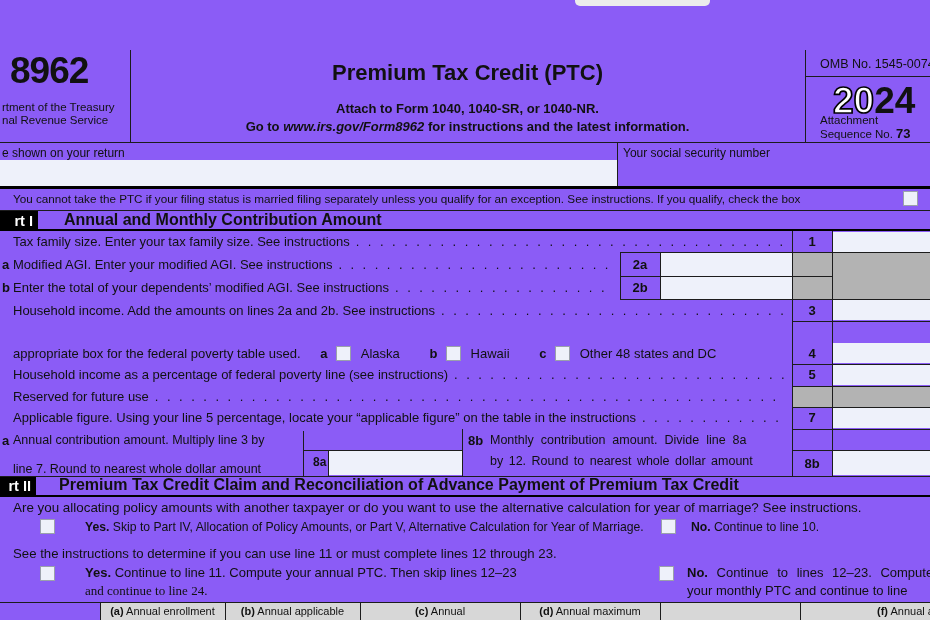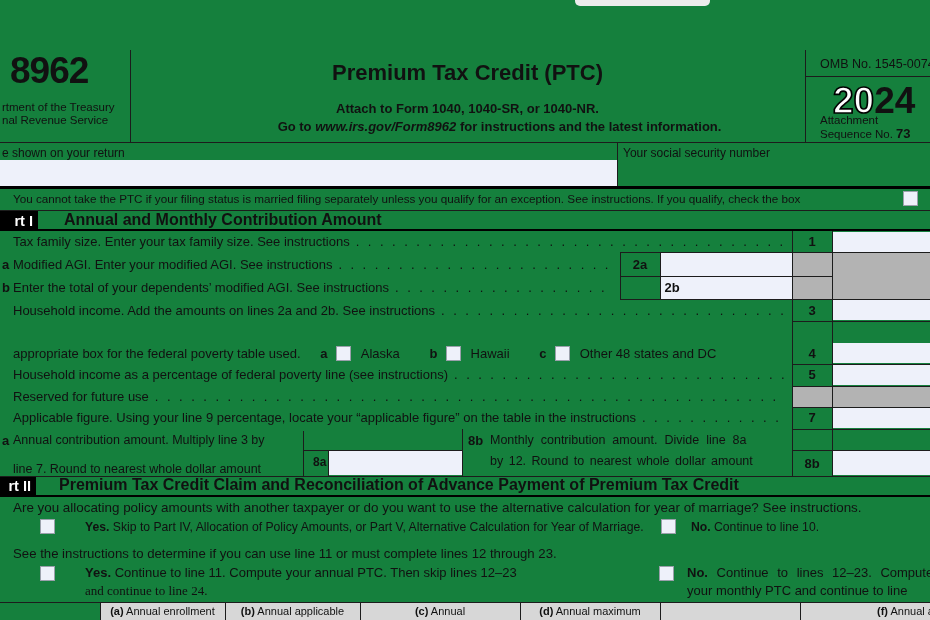--- a/index.html
+++ b/index.html
@@ -1,16 +1,16 @@
 <!DOCTYPE html>
 <html><head>
 <meta charset="utf-8">
 <style>
   html,body{margin:0;padding:0;background:#fff;}
-  #form{position:relative;width:930px;height:620px;background:#15803d;overflow:hidden;
+  #form{position:relative;width:930px;height:620px;background:#8b5cf6;overflow:hidden;
         font-family:"Liberation Sans","DejaVu Sans",sans-serif;color:#111;}
   .abs{position:absolute;white-space:nowrap;}
   .hl{position:absolute;background:#1c1c1c;height:1px;}
   .vl{position:absolute;background:#1c1c1c;width:1px;}
   .thick{height:2.5px;background:#000;}
   .med{height:2px;background:#000;}
   .field{position:absolute;background:#eef1fa;}
   .grayblk{position:absolute;background:#b3b3b3;}
   .cb{display:inline-block;width:15px;height:15px;background:#eef1fa;border:1px solid #9aa0ab;box-sizing:border-box;vertical-align:-3px;}
   .cbabs{position:absolute;width:15px;height:15px;background:#eef1fa;border:1px solid #9aa0ab;box-sizing:border-box;}
@@ -84,21 +84,21 @@
   <div class="vl" style="left:520px;top:602px;height:18px;"></div>
   <div class="vl" style="left:660px;top:602px;height:18px;"></div>
   <div class="vl" style="left:800px;top:602px;height:18px;"></div>
 
   <div class="abs" style="left:10px;top:50px;font-size:37px;font-weight:800;letter-spacing:-1px;">8962</div>
   <div class="abs small" style="left:2px;top:101px;">rtment of the Treasury</div>
   <div class="abs small" style="left:2px;top:114px;">nal Revenue Service</div>
 
   <div class="abs" style="left:130px;top:60px;width:675px;text-align:center;font-size:22px;font-weight:bold;">Premium Tax Credit (PTC)</div>
   <div class="abs" style="left:130px;top:101px;width:675px;text-align:center;font-size:13px;font-weight:bold;">Attach to Form 1040, 1040-SR, or 1040-NR.</div>
-  <div class="abs" style="left:130px;top:119px;width:675px;text-align:center;font-size:13px;font-weight:bold;padding-left:32px;"><span>Go to </span><span style="font-style:italic">www.irs.gov/Form8962</span><span> for instructions and the latest information.</span></div>
+  <div class="abs" style="left:130px;top:119px;width:675px;text-align:center;font-size:13px;font-weight:bold;"><span>Go to </span><span style="font-style:italic">www.irs.gov/Form8962</span><span> for instructions and the latest information.</span></div>
 
   <div class="abs" style="left:820px;top:57px;font-size:12.5px;">OMB No. 1545-0074</div>
   <div class="abs" style="left:833px;top:80px;font-size:37px;font-weight:800;"><span class="year20">20</span><span>24</span></div>
   <div class="abs" style="left:820px;top:114px;font-size:11.5px;">Attachment</div>
   <div class="abs" style="left:820px;top:126px;font-size:11.5px;"><span>Sequence No. </span><span style="font-weight:bold;font-size:13px;">73</span></div>
 
   <div class="abs" style="left:2px;top:146px;font-size:12px;">e shown on your return</div>
   <div class="abs" style="left:623px;top:146px;font-size:12px;">Your social security number</div>
 
   <div class="abs" style="left:13px;top:192px;font-size:11.7px;">You cannot take the PTC if your filing status is married filing separately unless you qualify for an exception. See instructions. If you qualify, check the box</div>
@@ -118,21 +118,21 @@
     <span class="lbl">Modified AGI. Enter your modified AGI. See instructions</span>
       <span class="dots">. . . . . . . . . . . . . . . . . . . . . . . . . . . . . . . . . . . . . . . . . . . . . . . . . . . . . . . . . . . . . . . . . . . . . . </span>
   </div>
   <div class="mnum" style="top:257px;">2a</div>
 
   <div class="abs b" style="left:2px;top:280px;font-size:13px;">b</div>
   <div class="lrow" style="left:13px;top:280px;width:603px;">
     <span class="lbl">Enter the total of your dependents’ modified AGI. See instructions</span>
       <span class="dots">. . . . . . . . . . . . . . . . . . . . . . . . . . . . . . . . . . . . . . . . . . . . . . . . . . . . . . . . . . . . . . . . . . . . . . </span>
   </div>
-  <div class="mnum" style="top:280px;padding-left:32px;">2b</div>
+  <div class="mnum" style="top:280px;">2b</div>
 
   <div class="lrow" style="left:13px;top:303px;width:775px;">
     <span class="lbl">Household income. Add the amounts on lines 2a and 2b. See instructions</span>
       <span class="dots">. . . . . . . . . . . . . . . . . . . . . . . . . . . . . . . . . . . . . . . . . . . . . . . . . . . . . . . . . . . . . . . . . . . . . . </span>
   </div>
   <div class="num" style="top:303px;">3</div>
 
   <div class="abs" style="left:13px;top:346px;font-size:13px;">
     <span>appropriate box for the federal poverty table used.</span>
     <span class="b" style="margin-left:16px;">a</span>
@@ -152,21 +152,21 @@
       <span class="dots">. . . . . . . . . . . . . . . . . . . . . . . . . . . . . . . . . . . . . . . . . . . . . . . . . . . . . . . . . . . . . . . . . . . . . . </span>
   </div>
   <div class="num" style="top:367px;">5</div>
 
   <div class="lrow" style="left:13px;top:389px;width:775px;">
     <span class="lbl">Reserved for future use</span>
       <span class="dots">. . . . . . . . . . . . . . . . . . . . . . . . . . . . . . . . . . . . . . . . . . . . . . . . . . . . . . . . . . . . . . . . . . . . . . </span>
   </div>
 
   <div class="lrow" style="left:13px;top:410px;width:775px;">
-    <span class="lbl">Applicable figure. Using your line 9 percentage, locate your “applicable figure” on the table in the instructions</span>
+    <span class="lbl">Applicable figure. Using your line 5 percentage, locate your “applicable figure” on the table in the instructions</span>
       <span class="dots">. . . . . . . . . . . . . . . . . . . . . . . . . . . . . . . . . . . . . . . . . . . . . . . . . . . . . . . . . . . . . . . . . . . . . . </span>
   </div>
   <div class="num" style="top:410px;">7</div>
 
   <div class="abs b" style="left:2px;top:433px;font-size:13px;">a</div>
   <div class="abs" style="left:13px;top:433px;font-size:12.5px;">Annual contribution amount. Multiply line 3 by</div>
   <div class="abs" style="left:13px;top:454px;font-size:12.5px;margin-top:8px;">line 7. Round to nearest whole dollar amount</div>
   <div class="abs b" style="left:313px;top:455px;font-size:12px;">8a</div>
   <div class="abs b" style="left:468px;top:433px;font-size:13px;">8b</div>
   <div class="abs" style="left:490px;top:433px;width:300px;font-size:12.5px;word-spacing:3.5px;">Monthly contribution amount. Divide line 8a</div>

